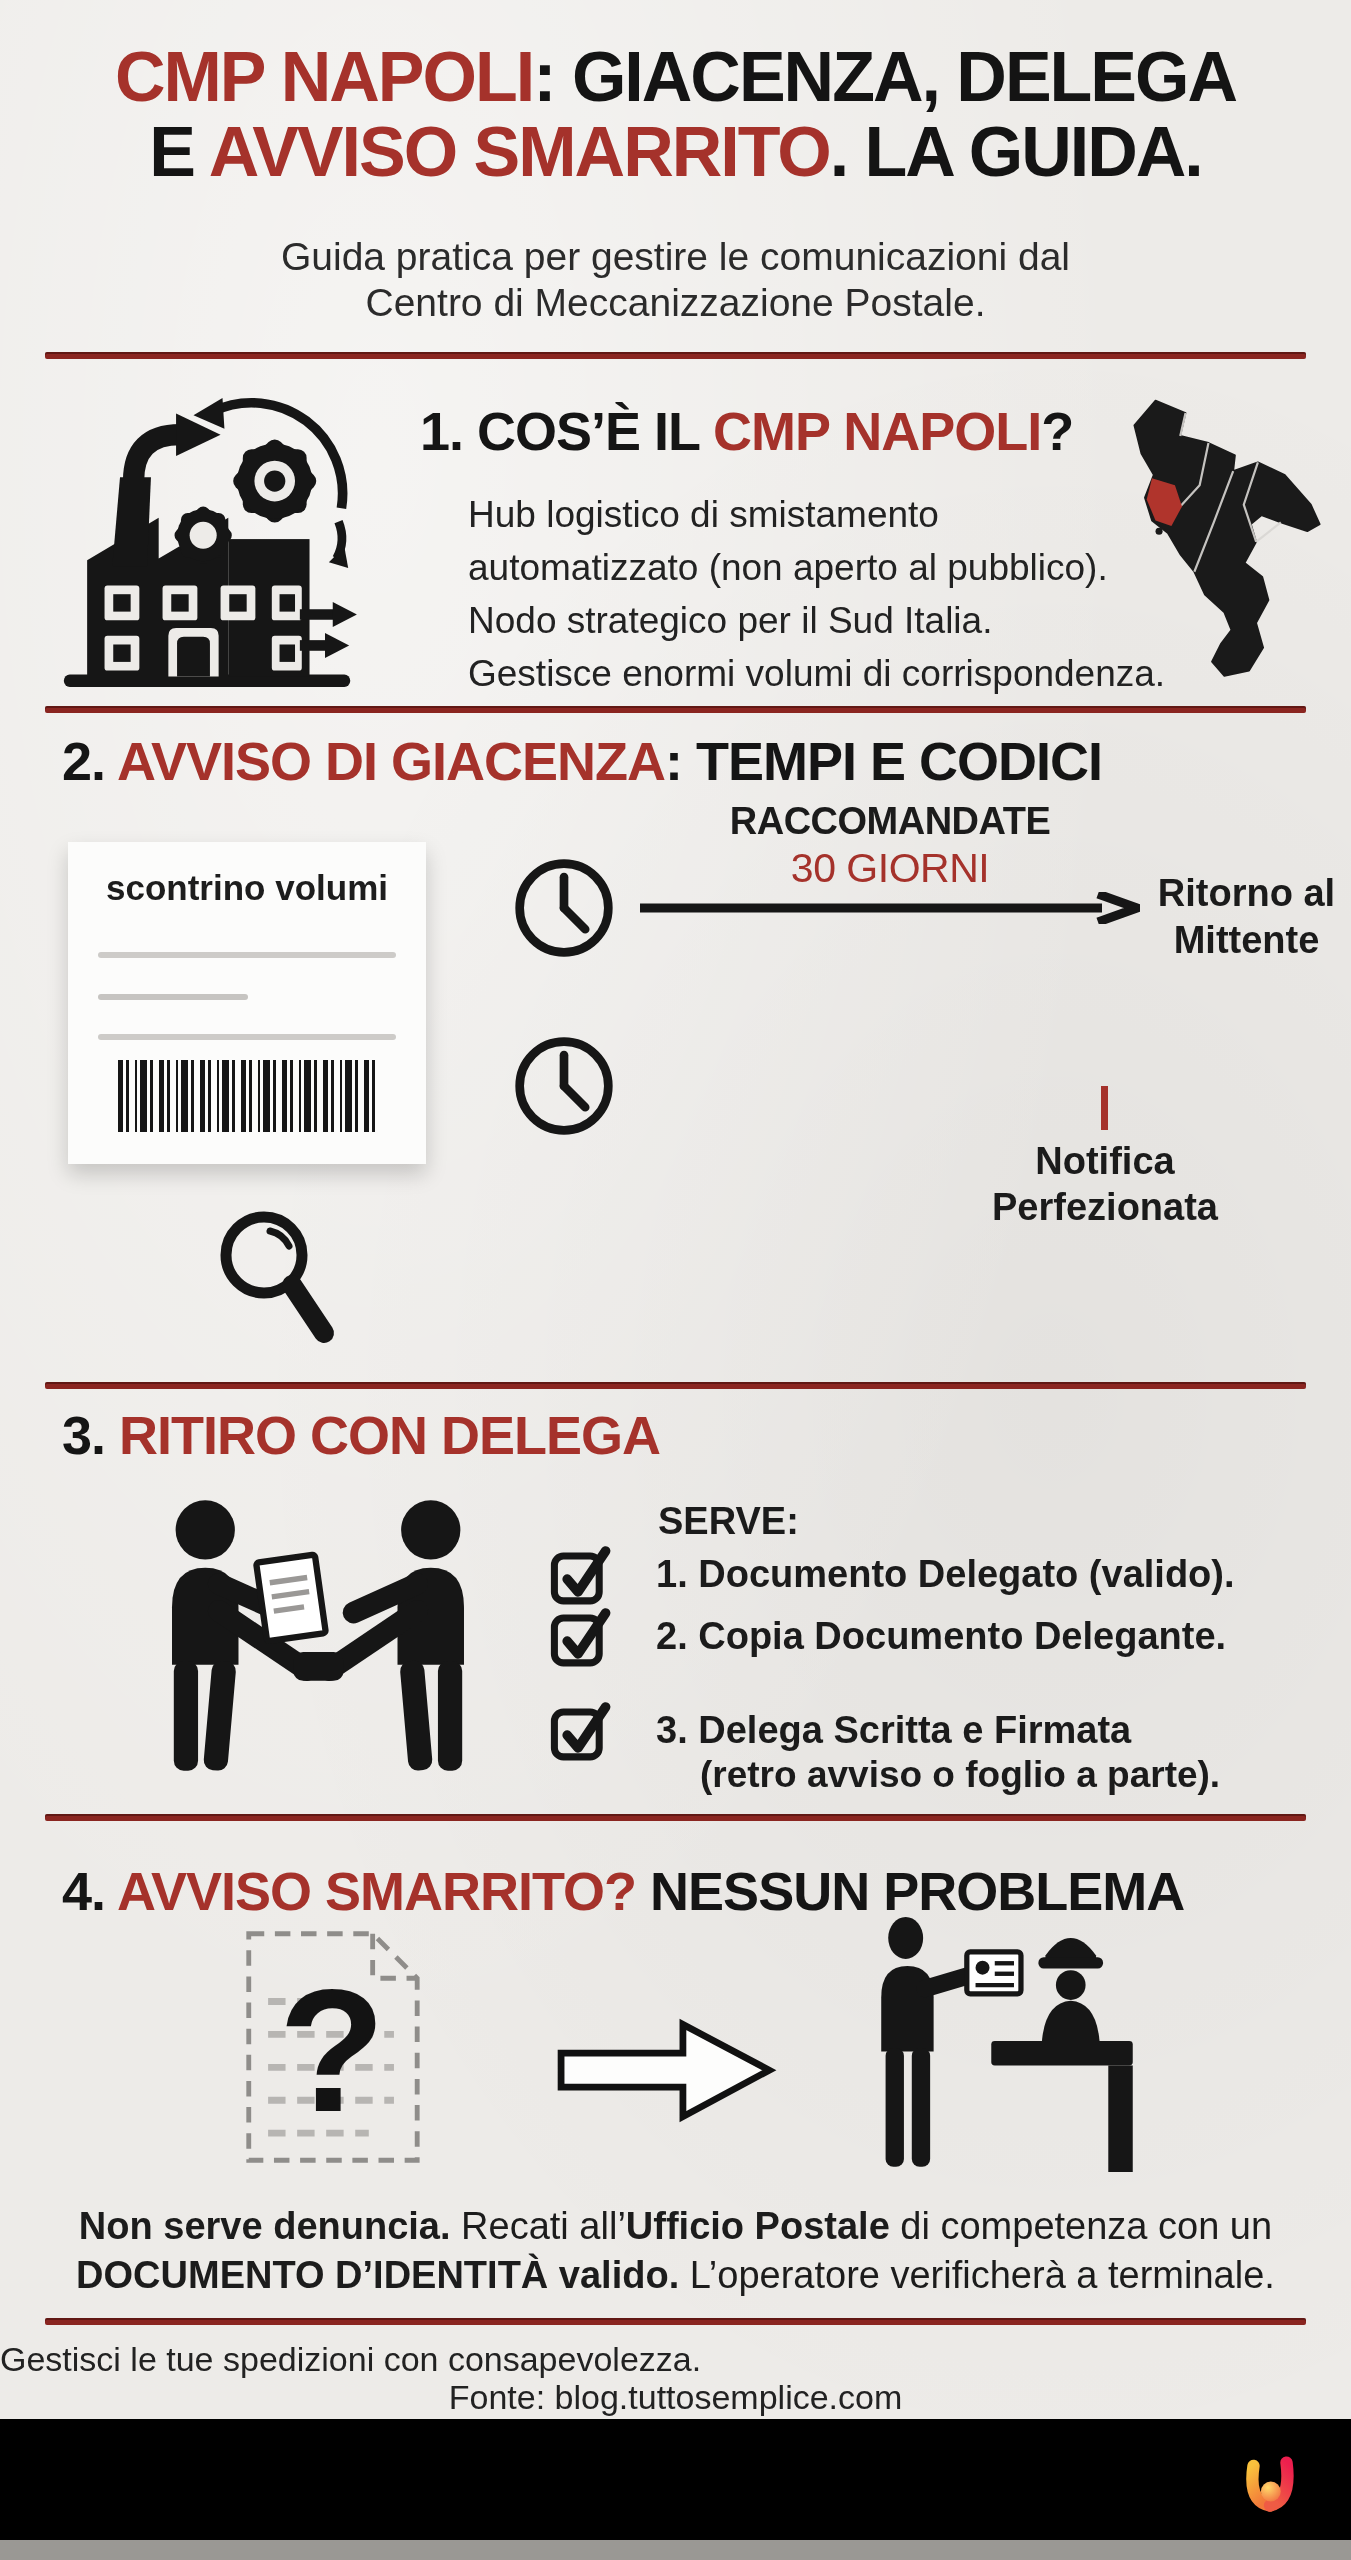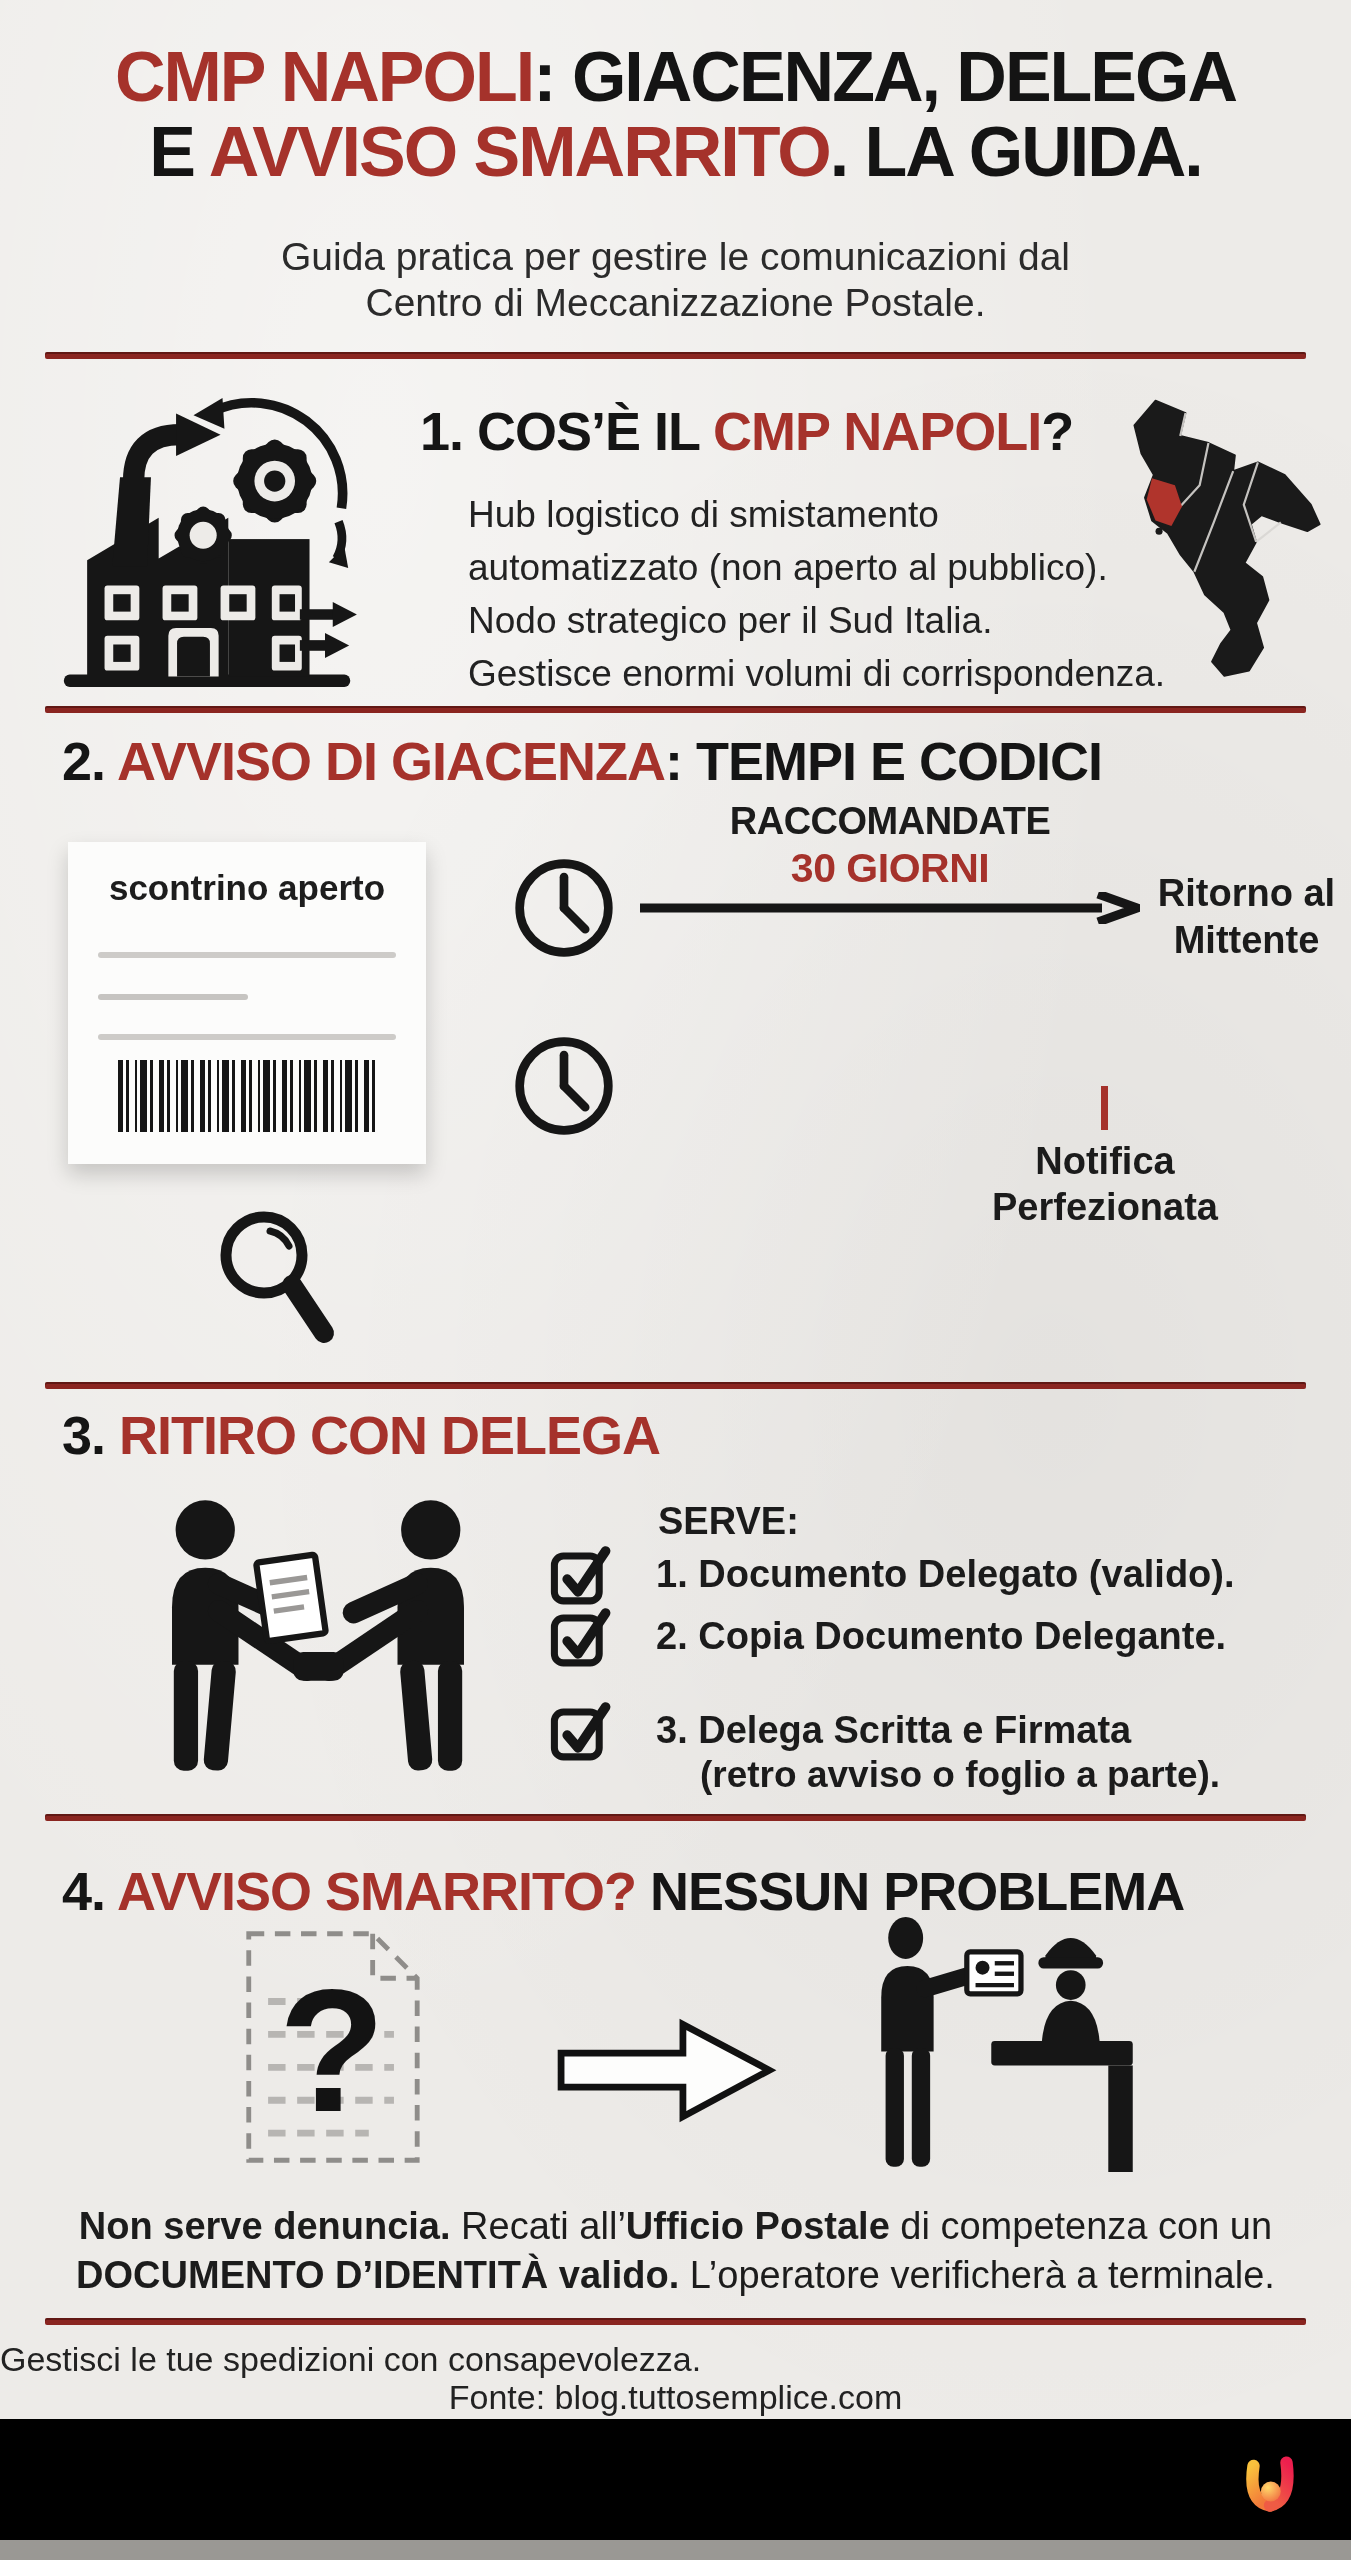--- a/index.html
+++ b/index.html
@@ -50,21 +50,21 @@
     transparent 29px 32px,#161616 32px 35px,transparent 35px 41px)}
   .card-code{position:absolute;left:0;right:0;top:290px;text-align:center;font-size:38px;font-weight:bold}
 
   
   .t1{left:500px;top:798px;width:845px;height:180px}
   .t2{left:500px;top:980px;width:851px;height:260px}
   .t-mid{position:absolute;left:140px;text-align:center}
   .t1 .t-mid{width:500px}
   .t2 .t-mid{width:660px}
   .t-label{font-size:38px;font-weight:bold;line-height:46px;letter-spacing:-0.5px}
-  .t-dur{font-size:41px;font-weight:bold;line-height:48px;letter-spacing:-0.5px;color:var(--red)}
+  .t-dur{font-size:41px;font-weight:normal;line-height:48px;letter-spacing:-0.5px;color:var(--red)}
   .t2 .durs{position:relative;height:44px}
   .t2 .dur1{position:absolute;left:250px;transform:translateX(-50%)}
   .t2 .dur2{position:absolute;left:465px;transform:translateX(-50%)}
   .t-clock{position:absolute;left:11px}
   .t1 .t-clock{top:57px}
   .t2 .t-clock{top:53px}
   .t1-result{position:absolute;left:648px;top:72px;width:197px;text-align:center;
              font-size:38px;font-weight:bold;line-height:47px}
   .tick{position:absolute;left:601px;top:106px;width:7px;height:44px;background:var(--red)}
   .t2-note{position:absolute;left:605px;top:158px;transform:translateX(-50%);text-align:center;
@@ -194,21 +194,21 @@
     </g>
     <path fill="#b0342c" d="M58 100 L84 108 L92 132 L80 154 L62 148 L52 124 Z"></path>
     <circle cx="66" cy="160" r="4" fill="#1a1a1a"></circle>
   </svg>
 
   <div class="abs divider d2"></div>
 
   <div class="abs sec-head sh2"><span>2. </span><span class="red">AVVISO DI GIACENZA</span><span>: TEMPI E CODICI</span></div>
 
   <div class="abs card">
-    <div class="card-title">scontrino aperto</div>
+    <div class="card-title">scontrino volumi</div>
     <div class="cl cl1"></div>
     <div class="cl cl2"></div>
     <div class="cl cl3"></div>
     <div class="barcode"></div>
   </div>
 
   <div class="abs t1">
     <svg class="t-clock" width="106" height="106">
         <use href="#sym-clock"></use>
       </svg>

